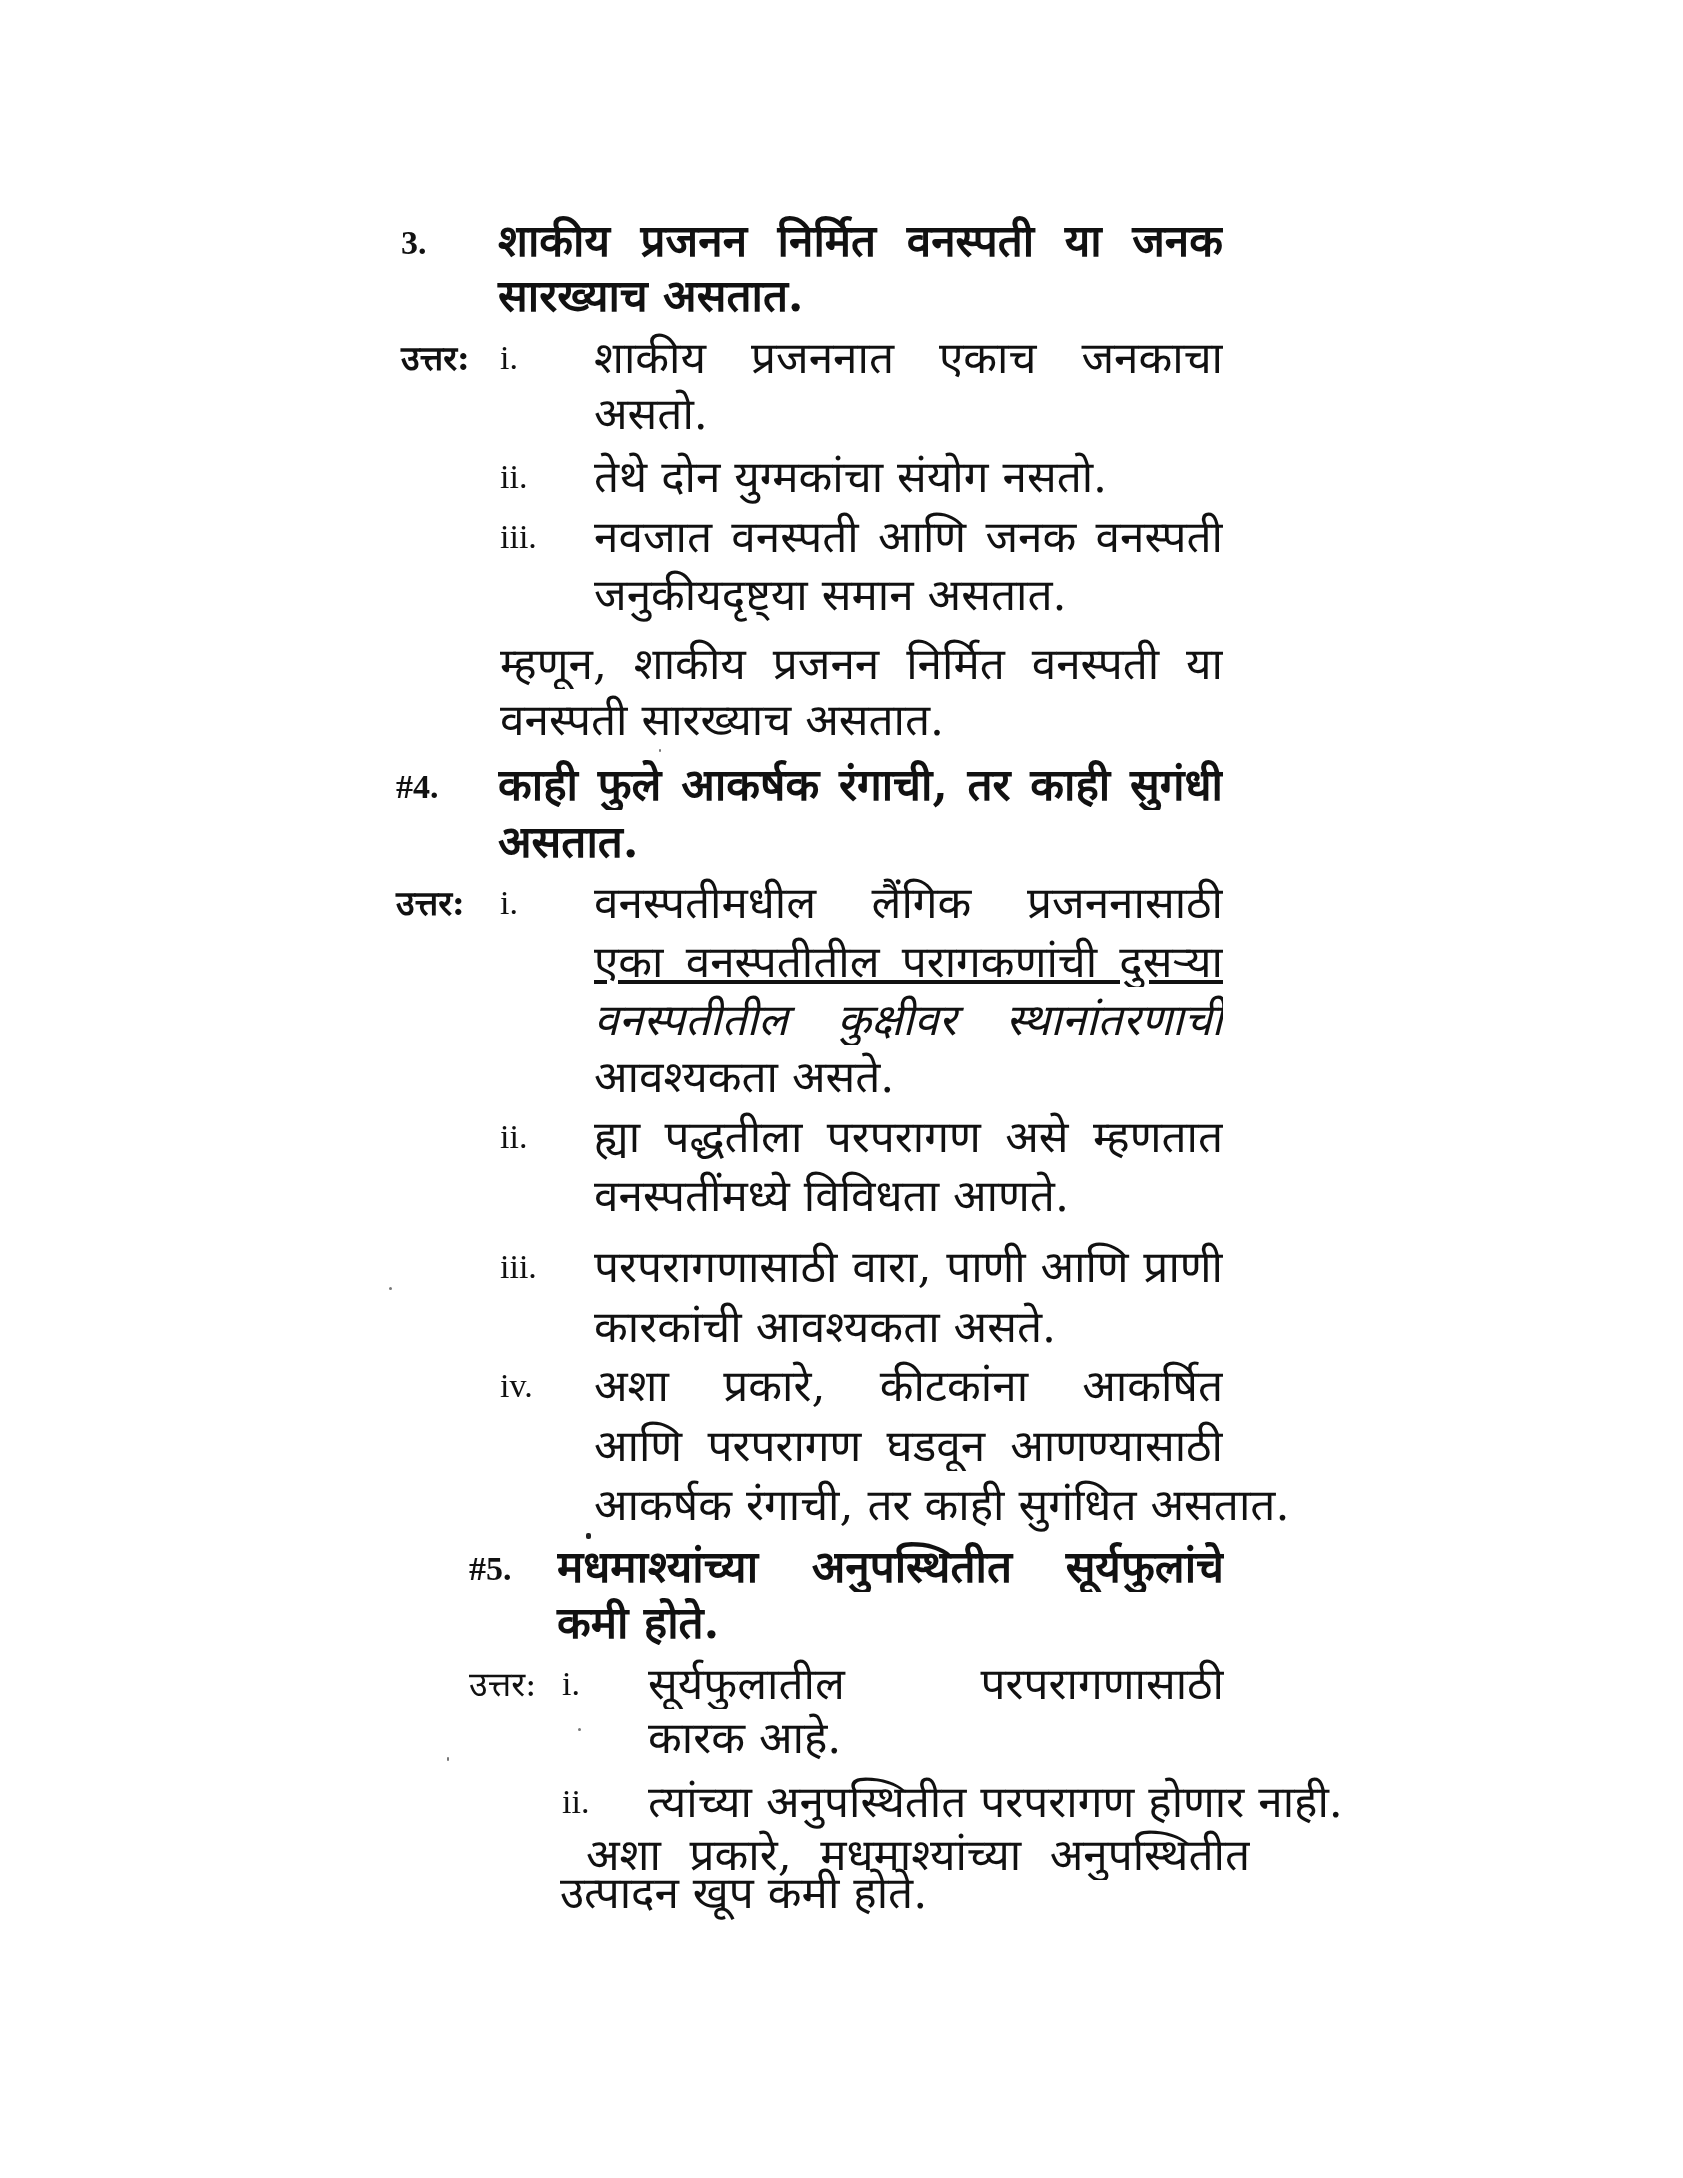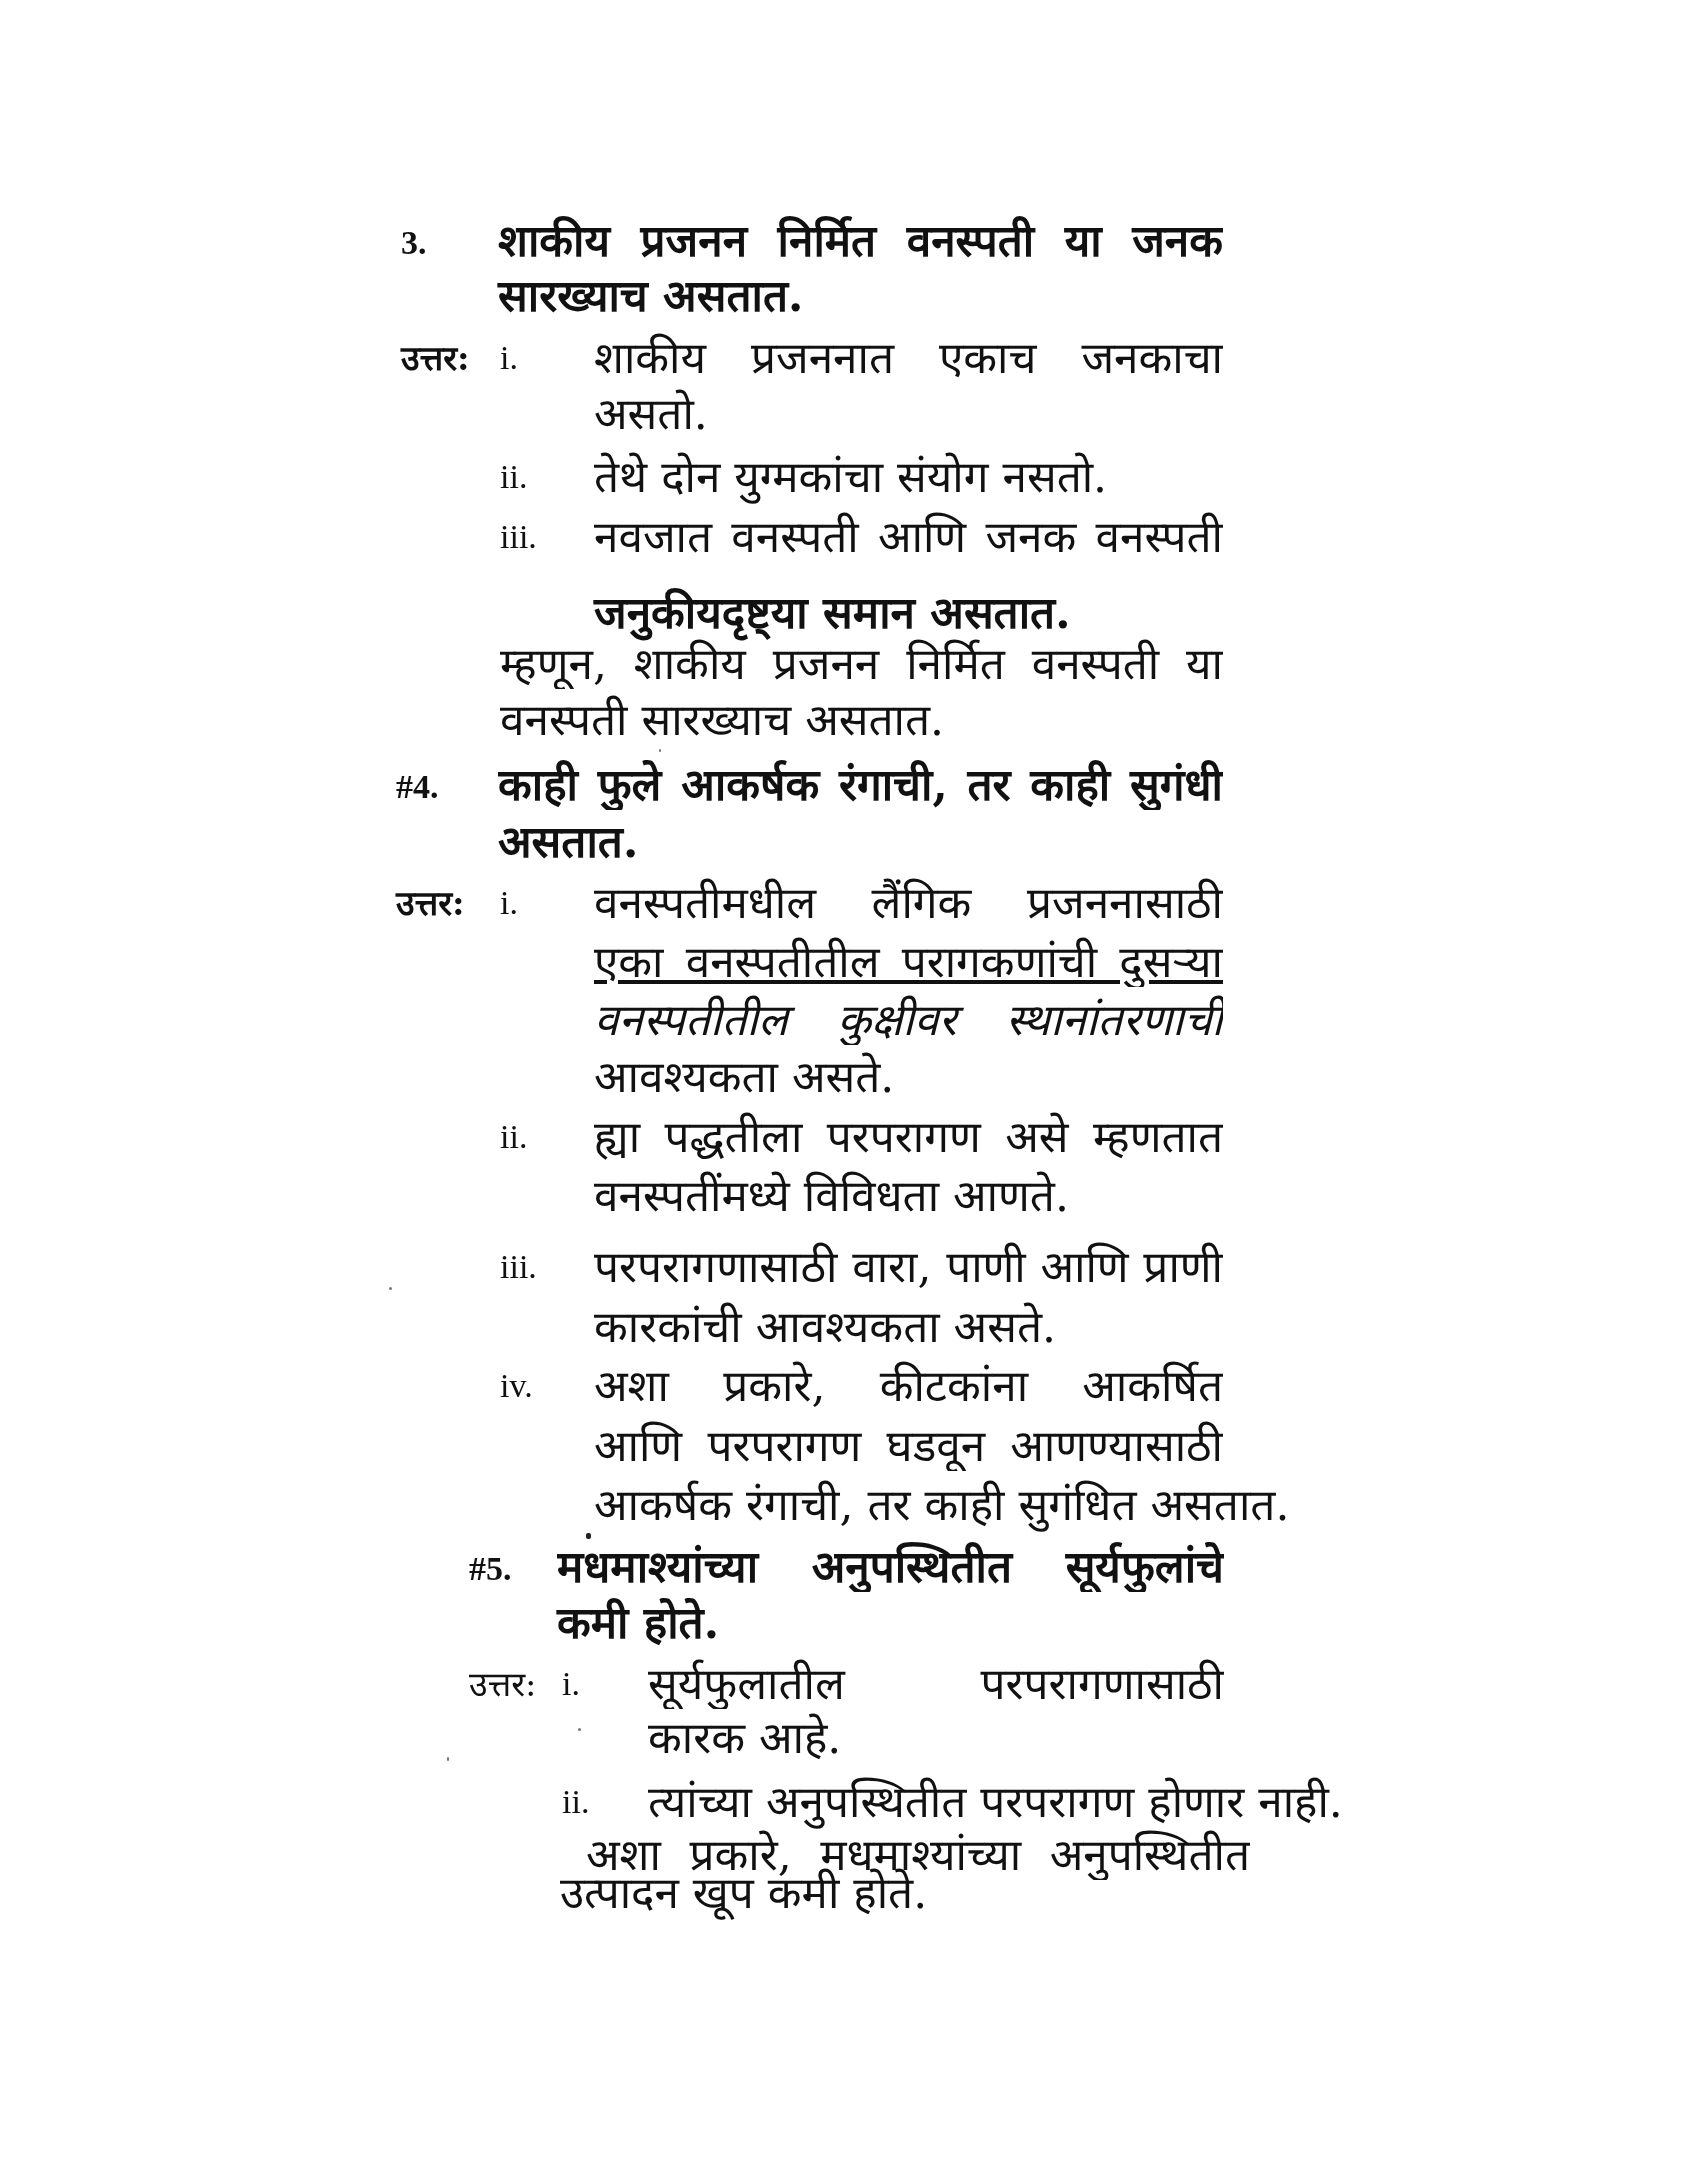--- a/index.html
+++ b/index.html
@@ -29,21 +29,21 @@
     <span class="lbl" style="left:401px; top:333px;">उत्तर:</span>
     <span class="num" style="left:500px; top:333px;">i.</span>
     <div class="ln just" style="left:594px; top:333px; width:629px;">शाकीय प्रजननात एकाच जनकाचा समावेश</div>
     <div class="ln" style="left:594px; top:389px;">असतो.</div>
 
     <span class="num" style="left:500px; top:452px;">ii.</span>
     <div class="ln" style="left:594px; top:452px;">तेथे दोन युग्मकांचा संयोग नसतो.</div>
 
     <span class="num" style="left:500px; top:512px;">iii.</span>
     <div class="ln just" style="left:594px; top:512px; width:629px;">नवजात वनस्पती आणि जनक वनस्पती</div>
-    <div class="ln" style="left:594px; top:588px;font-weight:bold;">जनुकीयदृष्ट्या समान असतात.</div>
+    <div class="ln" style="left:594px; top:570px;">जनुकीयदृष्ट्या समान असतात.</div>
 
     <div class="ln just" style="left:500px; top:639px; width:723px;">म्हणून, शाकीय प्रजनन निर्मित वनस्पती या जनक</div>
     <div class="ln" style="left:500px; top:695px;">वनस्पती सारख्याच असतात.</div>
   </div>
 
   <span class="speck" style="left:659px; top:749px; width:2px; height:3px;"></span>
 
   <div>
     <span class="num bold" style="left:396px; top:762px;">#4.</span>
     <div class="ln bold just" style="left:498px; top:760px; width:725px;">काही फुले आकर्षक रंगाची, तर काही सुगंधी</div>

